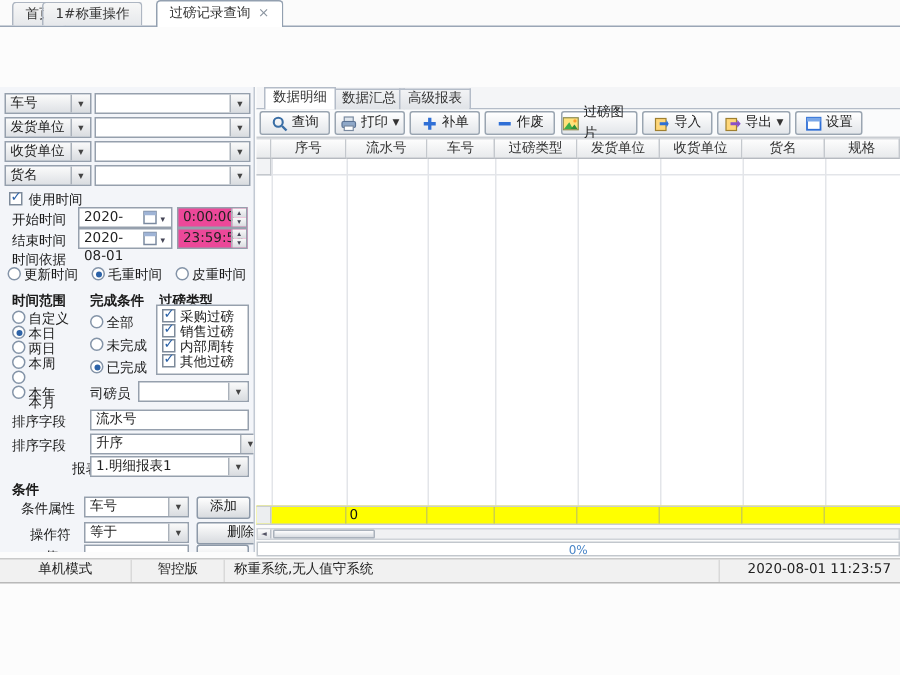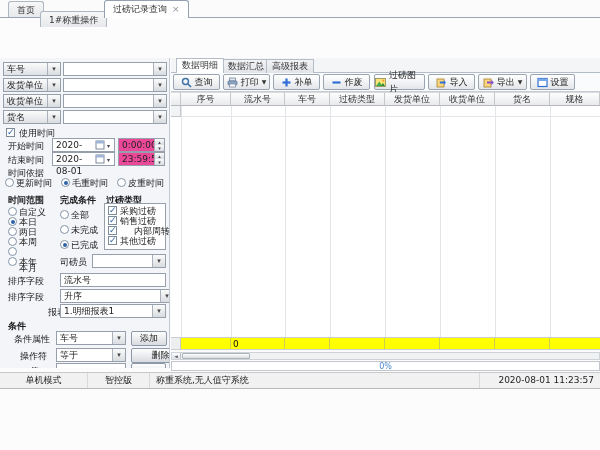--- a/index.html
+++ b/index.html
@@ -72,21 +72,21 @@
 </style>
 </head>
 <body>
 
 <div class="screen">
 
   <div class="tabstrip">
     <div class="mtab" style="left:8px;">
       <span>首页</span>
     </div>
-    <div class="mtab" style="left:40px;margin-top:10px;">
+    <div class="mtab" style="left:28px;">
       <span>1#称重操作</span>
     </div>
     <div class="mtab active" style="left:104px;">
       <span>过磅记录查询</span><span class="close">×</span>
     </div>
   </div>
 
   <div class="lpanel">
 
     <div class="combo gray" style="left:3px;top:4px;width:58px;"><span>车号</span></div>
@@ -173,21 +173,21 @@
     <span class="lbl" style="left:71px;top:166px;">未完成</span>
     <span class="radio sel" style="left:60px;top:182px;"></span>
     <span class="lbl" style="left:71px;top:181px;">已完成</span>
 
     <div class="groupbox" style="left:104px;top:145px;width:62px;height:47px;"></div>
     <span class="check on" style="left:108px;top:148px;"></span>
     <span class="lbl" style="left:120px;top:147px;">采购过磅</span>
     <span class="check on" style="left:108px;top:158px;"></span>
     <span class="lbl" style="left:120px;top:157px;">销售过磅</span>
     <span class="check on" style="left:108px;top:168px;"></span>
-    <span class="lbl" style="left:134px;top:167px;">内部周转</span>
+    <span class="lbl" style="left:120px;top:167px;">内部周转</span>
     <span class="check on" style="left:108px;top:178px;"></span>
     <span class="lbl" style="left:120px;top:177px;">其他过磅</span>
 
     <span class="lbl" style="left:60px;top:198px;">司磅员</span>
     <div class="combo" style="left:92px;top:196px;width:74px;"><span></span></div>
 
     <span class="lbl" style="left:8px;top:217px;">排序字段</span>
     <div class="field" style="left:60px;top:215px;width:106px;"><span>流水号</span></div>
 
     <span class="lbl" style="left:8px;top:233px;">排序字段</span>

